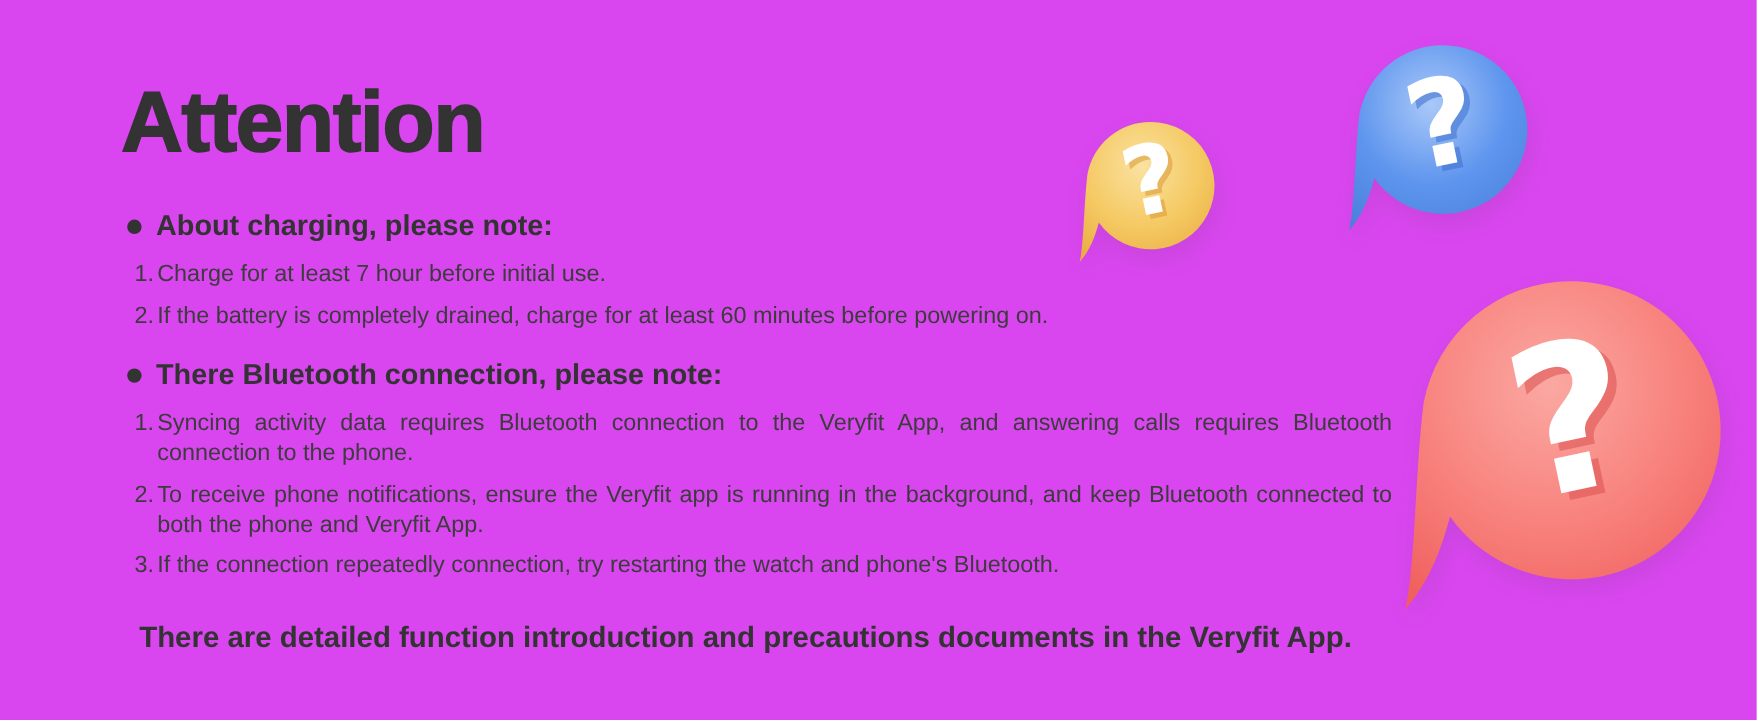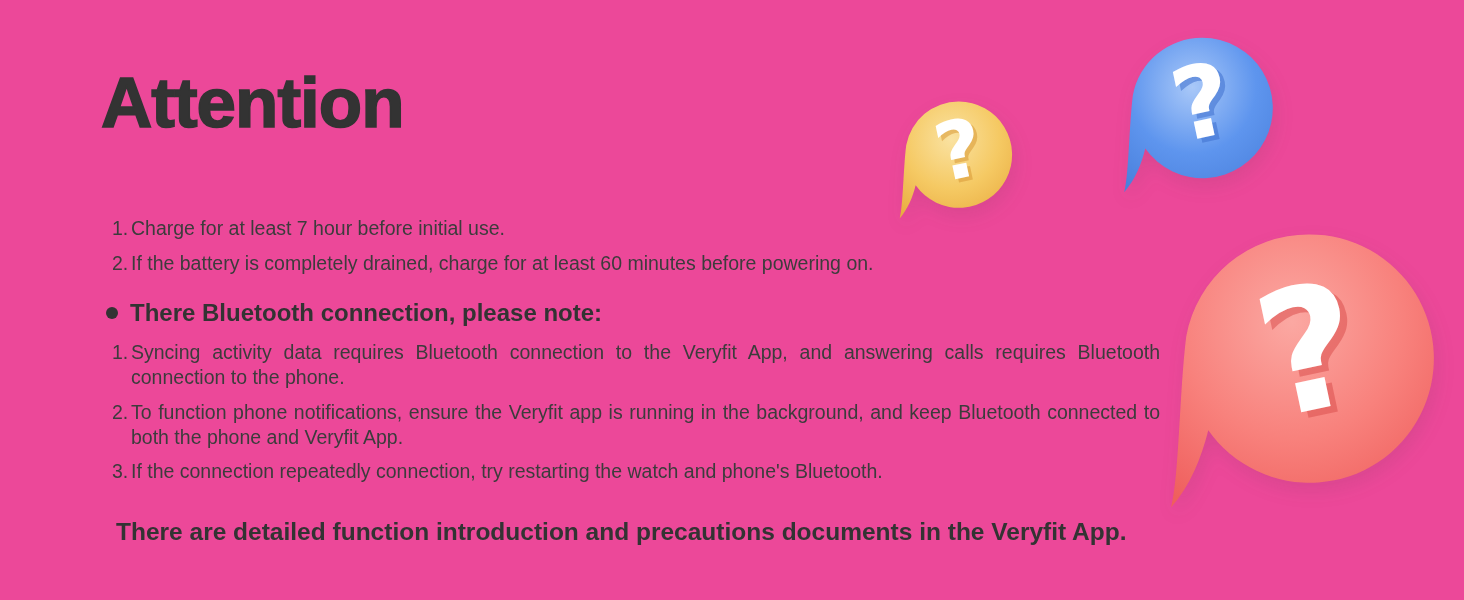--- a/index.html
+++ b/index.html
@@ -1,19 +1,19 @@
 <!DOCTYPE html>
 <html><head>
 <meta charset="utf-8">
 <style>
   html,body{margin:0;padding:0;background:#fff;}
   .page{
     position:relative;
     width:1464px;height:600px;
-    background:#ec4899;
+    background:#d946ef;
     overflow:hidden;
     font-family:"Liberation Sans", sans-serif;
     color:#3c3c3c;
   }
   .title{
     position:absolute;left:101px;top:62px;
     font-size:71px;font-weight:bold;
     letter-spacing:-1px;
     color:#333333;
     -webkit-text-stroke:1.6px #333333;
@@ -64,40 +64,44 @@
   .bubble-red{left:1160px;top:226px;width:276px;height:290px;}
   .bubble-red .qmark{font-size:170px;text-shadow:6px 7px 0 rgba(219,80,78,0.55);}
 </style>
 </head>
 <body>
 
 <div class="page">
 
   <div class="title">Attention</div>
 
+  <div class="section-heading sh1">
+    <span class="bullet"></span>
+    <span>About charging, please note:</span>
+  </div>
   <div class="list-item li-1-1">
     <span class="num">1.</span>
     <span class="txt">Charge for at least 7 hour before initial use.</span>
   </div>
   <div class="list-item li-1-2">
     <span class="num">2.</span>
     <span class="txt">If the battery is completely drained, charge for at least 60 minutes before powering on.</span>
   </div>
 
   <div class="section-heading sh2">
     <span class="bullet"></span>
     <span>There Bluetooth connection, please note:</span>
   </div>
   <div class="list-item li-2-1">
     <span class="num">1.</span>
     <span class="txt">Syncing activity data requires Bluetooth connection to the Veryfit App, and answering calls requires Bluetooth connection to the phone.</span>
   </div>
   <div class="list-item li-2-2">
     <span class="num">2.</span>
-    <span class="txt">To function phone notifications, ensure the Veryfit app is running in the background, and keep Bluetooth connected to both the phone and Veryfit App.</span>
+    <span class="txt">To receive phone notifications, ensure the Veryfit app is running in the background, and keep Bluetooth connected to both the phone and Veryfit App.</span>
   </div>
   <div class="list-item li-2-3">
     <span class="num">3.</span>
     <span class="txt">If the connection repeatedly connection, try restarting the watch and phone's Bluetooth.</span>
   </div>
 
   <div class="footer-note">There are detailed function introduction and precautions documents in the Veryfit App.</div>
 
   <div class="bubble bubble-yellow">
     <svg viewBox="0 0 200 210">

